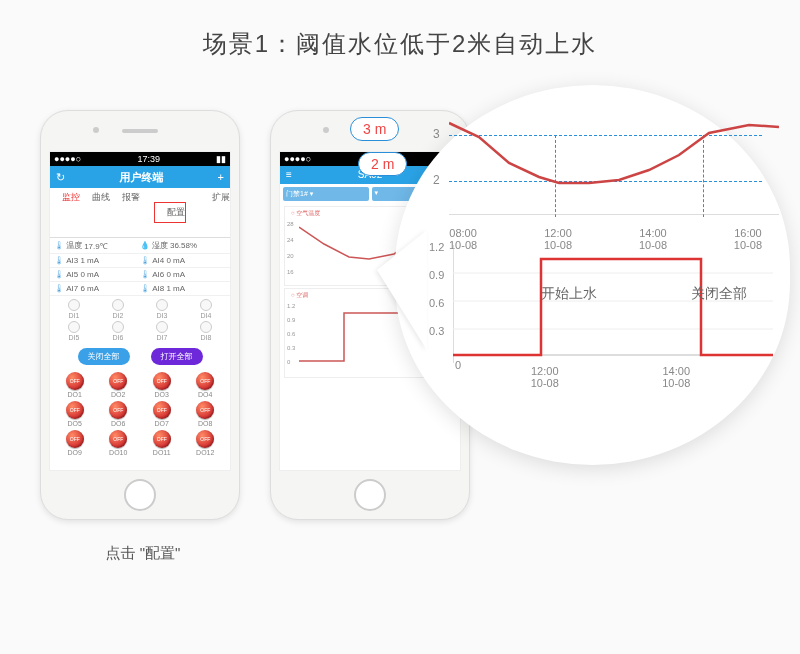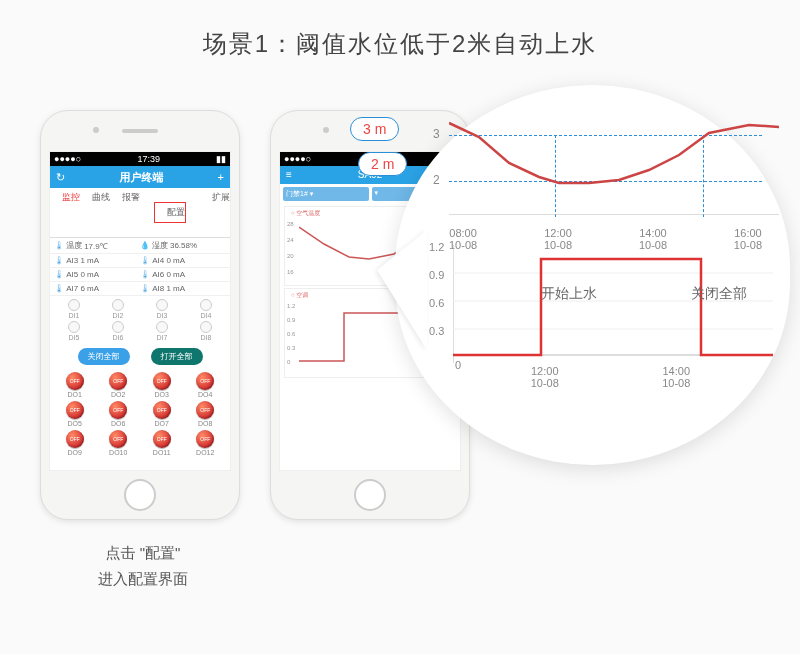--- a/index.html
+++ b/index.html
@@ -29,21 +29,21 @@
 .tabs .hl { border: 1.5px solid #e33; margin: 14px; }
 .sensor-rows { font-size: 8px; color: #666; }
 .sensor-row { display: flex; padding: 2px 4px; border-bottom: 1px solid #f0f0f0; }
 .sensor-row > div { flex: 1; display: flex; align-items: center; gap: 2px; }
 .thermo { color: #4aa3e0; }
 .di-grid { display: grid; grid-template-columns: repeat(4,1fr); gap: 2px; padding: 3px; font-size: 7px; color: #999; text-align: center; }
 .di-dot { width: 12px; height: 12px; border: 1px solid #ccc; border-radius: 50%; margin: 0 auto 1px; background: #f8f8f8; }
 .btnrow { display: flex; justify-content: center; gap: 21px; padding: 4px; }
 .pillbtn { font-size: 8px; color: #fff; padding: 3px 10px; border-radius: 10px; }
 .pb-blue { background: #3aa0e8; }
-.pb-org { background: #0f766e; }
+.pb-org { background: #6d28d9; }
 .do-grid { display: grid; grid-template-columns: repeat(4,1fr); gap: 2px; padding: 2px 4px; font-size: 7px; color: #888; text-align: center; }
 .do-btn { width: 18px; height: 18px; border-radius: 50%; background: radial-gradient(circle at 35% 30%, #ff8a65, #d32f2f 70%); margin: 1px auto; box-shadow: inset -1px -1px 2px rgba(0,0,0,.3), 0 1px 1px rgba(0,0,0,.3); color: #fff; font-size: 5px; line-height: 18px; }
 
 
 .nb2 { background: #2aa3e6; height: 18px; color: #fff; font-size: 10px; text-align: center; line-height: 18px; position: relative; }
 .selrow { display: flex; padding: 3px; gap: 3px; }
 .selbox { flex: 1; background: #6fb8e8; color: #fff; font-size: 7px; padding: 2px 3px; border-radius: 2px; }
 .chartbox { margin: 2px 4px; border: 1px solid #eee; height: 80px; position: relative; font-size: 6px; color: #999; }
 .chartbox .lgd { position: absolute; top: 2px; left: 6px; color: #d66; }
 .chartbox svg { position: absolute; top: 12px; left: 14px; right: 2px; bottom: 12px; }
@@ -271,18 +271,17 @@
       <div style="position:absolute;left:26px;bottom:14px;font-size:11px;color:#888">0</div>
       <div class="xlabels">
         <div><span>12:00</span><br><span>10-08</span></div>
         <div><span>14:00</span><br><span>10-08</span></div>
       </div>
     </div>
   </div>
 
   <div class="cap cap1">
     <div>点击 "配置"</div>
-    <div>进入配置界面</div>
   </div>
   <div class="cap cap2">
   </div>
 
 </div>
 
 </body></html>

